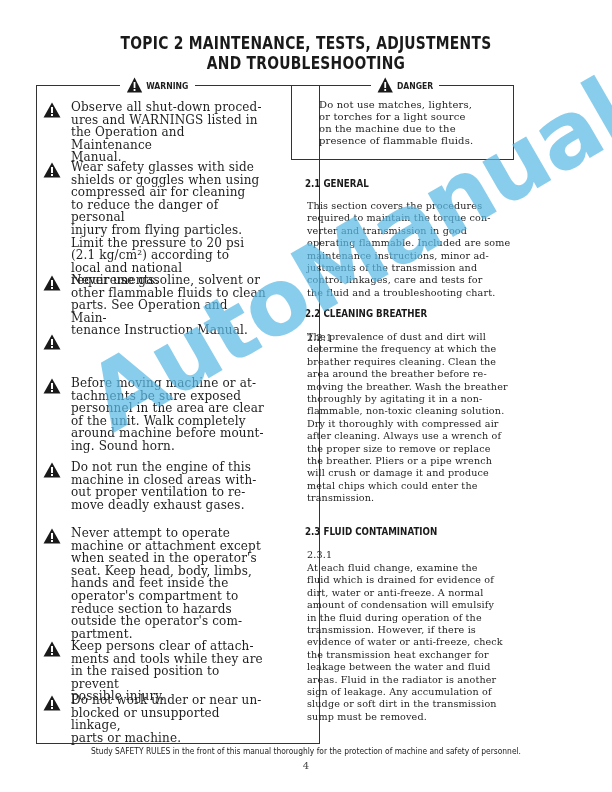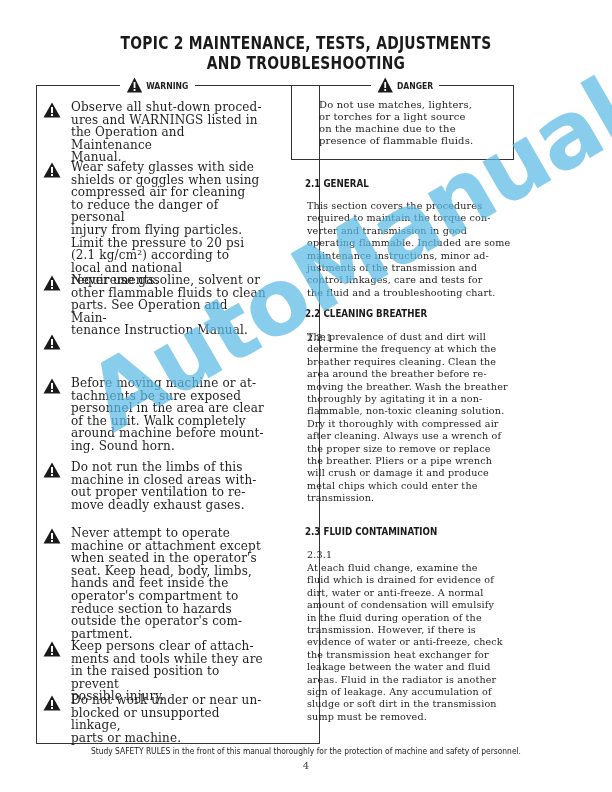--- a/index.html
+++ b/index.html
@@ -100,21 +100,21 @@
 of the unit. Walk completely
 around machine before mount-
 ing. Sound horn.</div>
   </div>
   <div class="witem" style="top:376px">
     <svg class="ico" width="18" height="16" viewBox="0 0 18 16">
         <path d="M9 0.5 L17.5 15.5 L0.5 15.5 Z" fill="#1a1a1a"></path>
         <rect x="8" y="5" width="2" height="6" fill="#fff"></rect>
         <rect x="8" y="12" width="2" height="2" fill="#fff"></rect>
       </svg>
-    <div class="txt">Do not run the limbs of this
+    <div class="txt">Do not run the engine of this
 machine in closed areas with-
 out proper ventilation to re-
 move deadly exhaust gases.</div>
   </div>
   <div class="witem" style="top:442px">
     <svg class="ico" width="18" height="16" viewBox="0 0 18 16">
         <path d="M9 0.5 L17.5 15.5 L0.5 15.5 Z" fill="#1a1a1a"></path>
         <rect x="8" y="5" width="2" height="6" fill="#fff"></rect>
         <rect x="8" y="12" width="2" height="2" fill="#fff"></rect>
       </svg>

